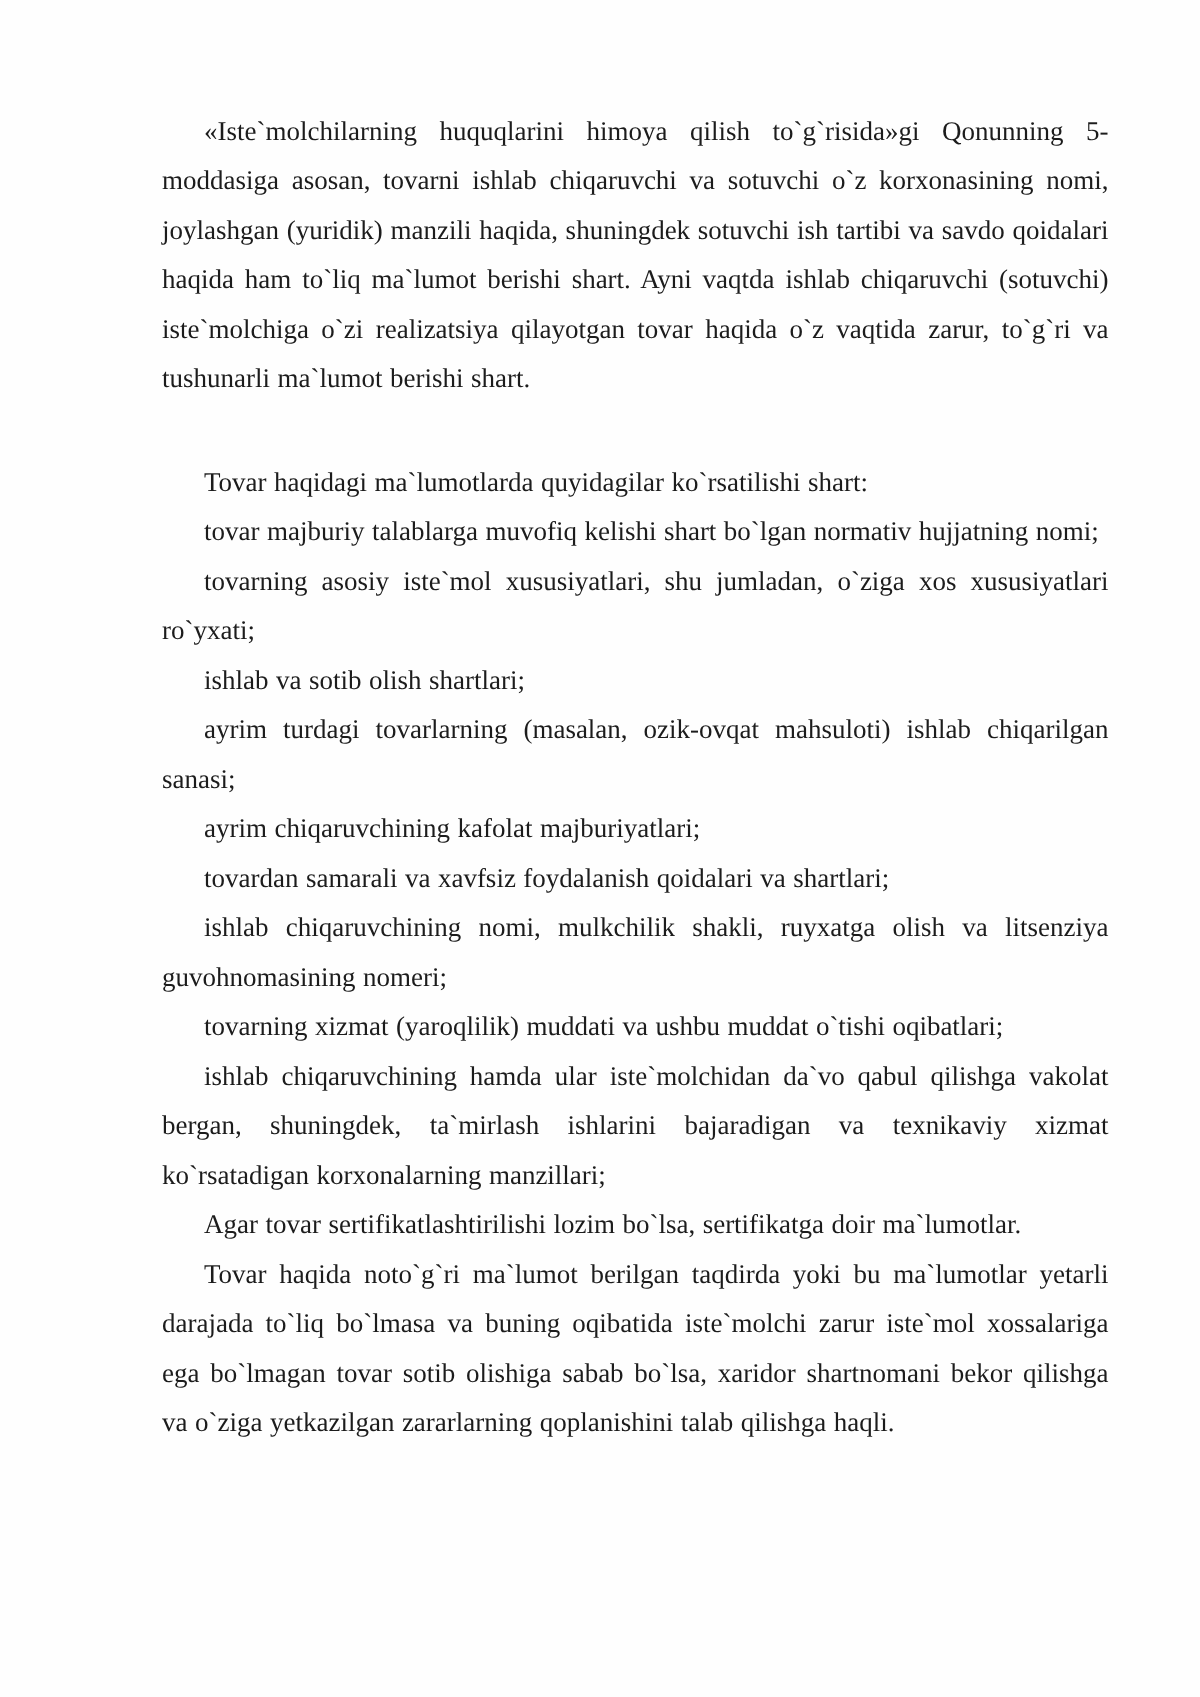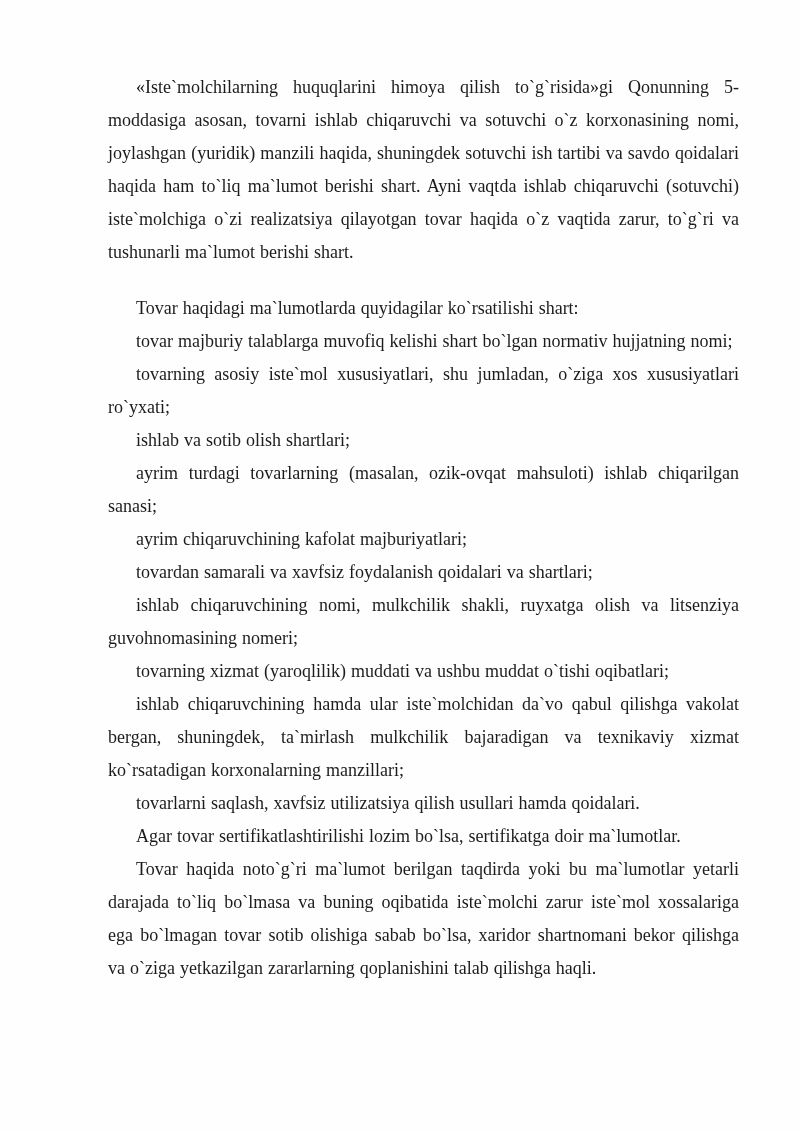--- a/index.html
+++ b/index.html
@@ -21,34 +21,33 @@
     line-height: 33px;
     color: #1c1c1c;
   }
   .para {
     margin: 0;
     text-indent: 28px;
     text-align: justify;
     word-spacing: 0.5px;
   }
   .gap-before {
-    margin-top: 23px;
+    margin-top: 36px;
   }
 </style>
 </head>
 <body>
 
 <div class="page">
   <p class="para">«Iste`molchilarning huquqlarini himoya qilish to`g`risida»gi Qonunning 5-moddasiga asosan, tovarni ishlab chiqaruvchi va sotuvchi o`z korxonasining nomi, joylashgan (yuridik) manzili haqida, shuningdek sotuvchi ish tartibi va savdo qoidalari haqida ham to`liq ma`lumot berishi shart. Ayni vaqtda ishlab chiqaruvchi (sotuvchi) iste`molchiga o`zi realizatsiya qilayotgan tovar haqida o`z vaqtida zarur, to`g`ri va tushunarli ma`lumot berishi shart.</p>
   <p class="para gap-before">Tovar haqidagi ma`lumotlarda quyidagilar ko`rsatilishi shart:</p>
   <p class="para">tovar majburiy talablarga muvofiq kelishi shart bo`lgan normativ hujjatning nomi;</p>
   <p class="para">tovarning asosiy iste`mol xususiyatlari, shu jumladan, o`ziga xos xususiyatlari ro`yxati;</p>
   <p class="para">ishlab va sotib olish shartlari;</p>
   <p class="para">ayrim turdagi tovarlarning (masalan, ozik-ovqat mahsuloti) ishlab chiqarilgan sanasi;</p>
   <p class="para">ayrim chiqaruvchining kafolat majburiyatlari;</p>
   <p class="para">tovardan samarali va xavfsiz foydalanish qoidalari va shartlari;</p>
   <p class="para">ishlab chiqaruvchining nomi, mulkchilik shakli, ruyxatga olish va litsenziya guvohnomasining nomeri;</p>
   <p class="para">tovarning xizmat (yaroqlilik) muddati va ushbu muddat o`tishi oqibatlari;</p>
-  <p class="para">ishlab chiqaruvchining hamda ular iste`molchidan da`vo qabul qilishga vakolat bergan, shuningdek, ta`mirlash mulkchilik bajaradigan va texnikaviy xizmat ko`rsatadigan korxonalarning manzillari;</p>
-  <p class="para">tovarlarni saqlash, xavfsiz utilizatsiya qilish usullari hamda qoidalari.</p>
+  <p class="para">ishlab chiqaruvchining hamda ular iste`molchidan da`vo qabul qilishga vakolat bergan, shuningdek, ta`mirlash ishlarini bajaradigan va texnikaviy xizmat ko`rsatadigan korxonalarning manzillari;</p>
   <p class="para">Agar tovar sertifikatlashtirilishi lozim bo`lsa, sertifikatga doir ma`lumotlar.</p>
   <p class="para">Tovar haqida noto`g`ri ma`lumot berilgan taqdirda yoki bu ma`lumotlar yetarli darajada to`liq bo`lmasa va buning oqibatida iste`molchi zarur iste`mol xossalariga ega bo`lmagan tovar sotib olishiga sabab bo`lsa, xaridor shartnomani bekor qilishga va o`ziga yetkazilgan zararlarning qoplanishini talab qilishga haqli.</p>
 </div>
 
 </body></html>

